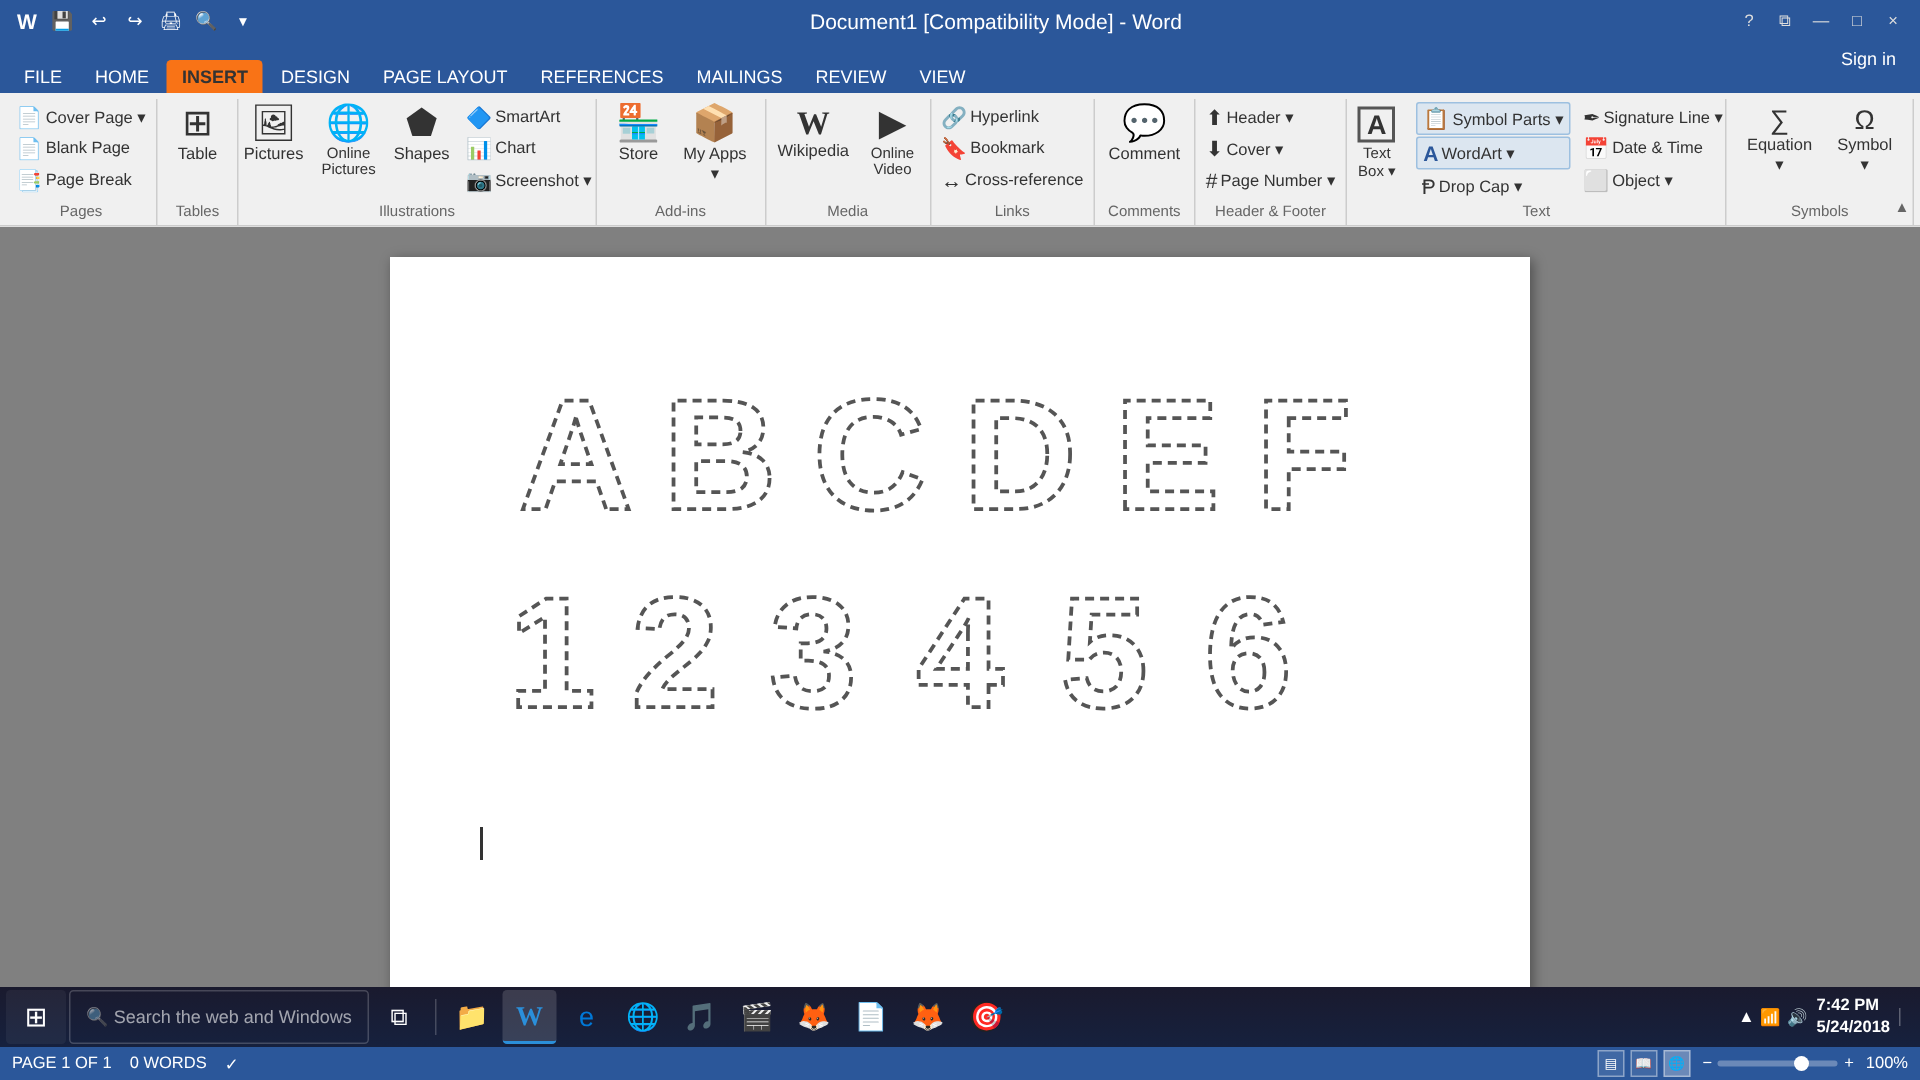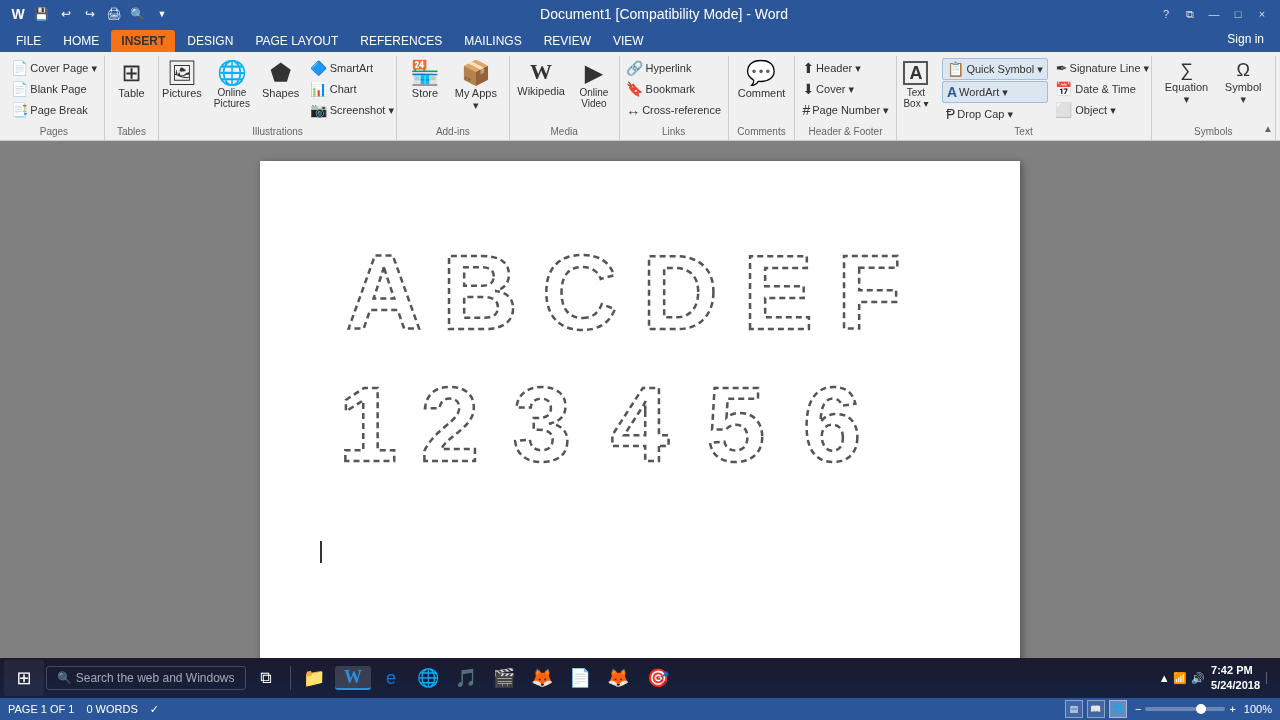--- a/index.html
+++ b/index.html
@@ -41,21 +41,21 @@
       color: #333;
       font-weight: 600;
     }
     .sign-in-btn {
       margin-left: auto;
       color: #fff;
       padding: 4px 10px;
       font-size: 12px;
       cursor: pointer;
       align-self: center;
-      margin-bottom: 2px;
+      margin-bottom: 12px;
     }
 
     
     .ribbon {
       background: #f0f0f0;
       border-bottom: 1px solid #ccc;
       display: flex;
       align-items: stretch;
       padding: 4px 4px 0;
       min-height: 82px;
@@ -188,21 +188,21 @@
       width: 40px;
       height: 36px;
       display: flex;
       align-items: center;
       justify-content: center;
       cursor: pointer;
       background: rgba(255,255,255,0.05);
       border-radius: 3px;
     }
     .taskbar-btn {
-      height: 24px;
+      height: 36px;
       min-width: 36px;
       display: flex;
       align-items: center;
       justify-content: center;
       cursor: pointer;
       border-radius: 3px;
       padding: 0 4px;
     }
     .taskbar-btn.active { background: rgba(255,255,255,0.15); border-bottom: 2px solid #4a9fd4; }
     .taskbar-sep { width: 1px; height: 24px; background: rgba(255,255,255,0.2); margin: 0 4px; }
@@ -440,21 +440,21 @@
 
   <div class="ribbon-group">
     <div class="ribbon-group-content" style="gap:4px;">
       <div class="ribbon-btn-large">
         <span class="icon" style="font-size:18px;border:2px solid #555;padding:1px 4px;font-weight:bold;">A</span>
         <span style="font-size:10px;">Text<br>Box ▾</span>
       </div>
       <div class="ribbon-col">
         <div class="ribbon-btn-small ribbon-btn-highlighted">
           <span class="icon-sm">📋</span>
-          <span>Quick Symbol ▾</span>
+          <span>Symbol Parts ▾</span>
         </div>
         <div class="ribbon-btn-small ribbon-btn-highlighted">
           <span class="icon-sm" style="font-weight:bold;color:#2b579a;">A</span>
           <span>WordArt ▾</span>
         </div>
         <div class="ribbon-btn-small">
           <span class="icon-sm">Ᵽ</span>
           <span>Drop Cap ▾</span>
         </div>
       </div>

